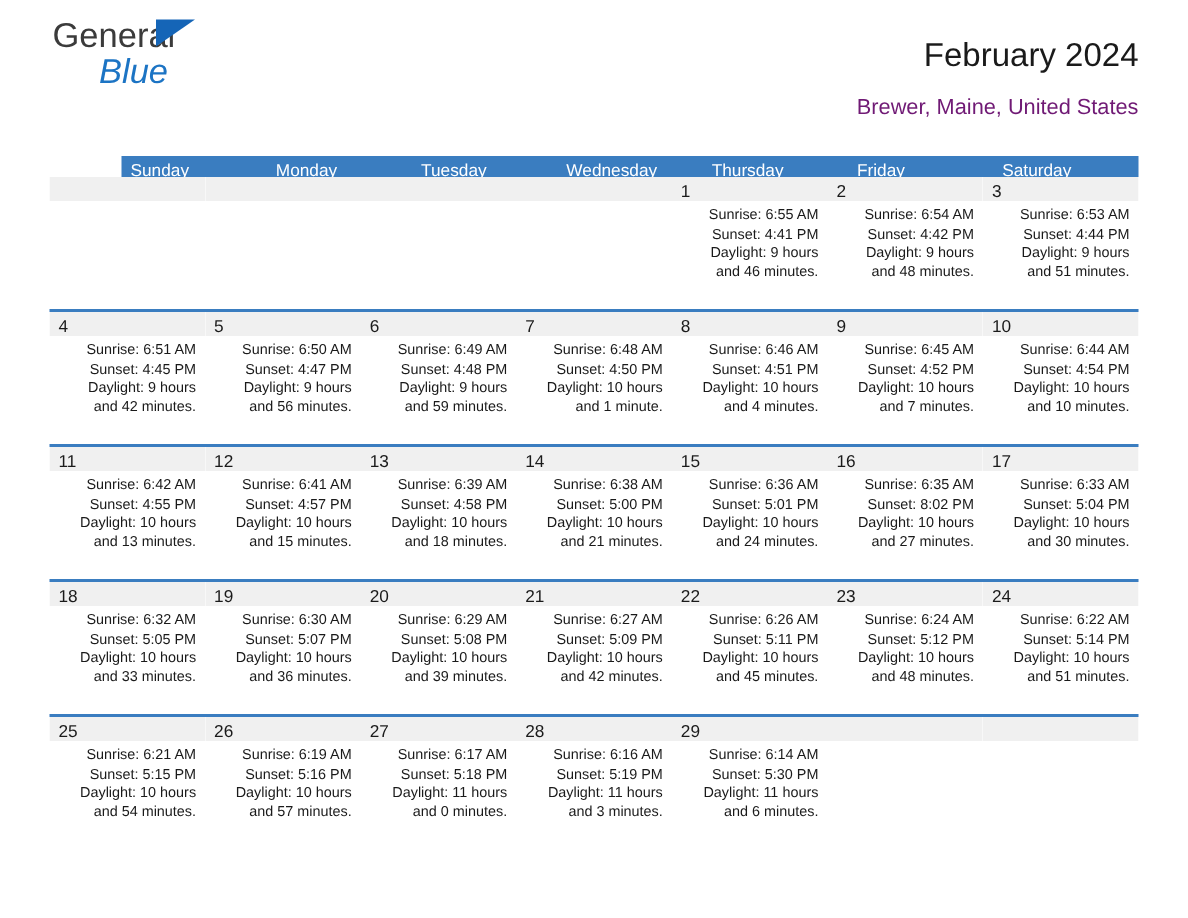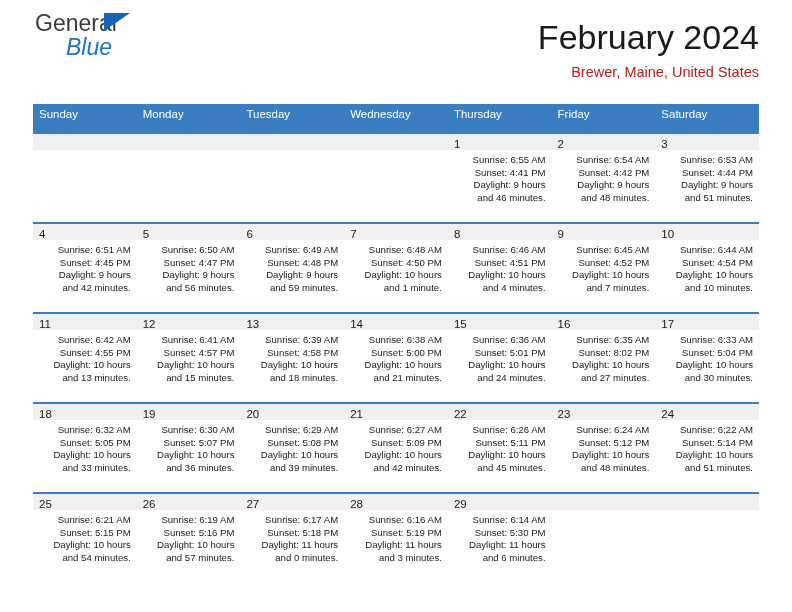--- a/index.html
+++ b/index.html
@@ -60,45 +60,46 @@
     border-left: 26px solid #1565b7;
     border-bottom: 18px solid transparent;
   }
   .title-block {
     position: absolute;
     right: 0px;
     top: 22px;
     text-align: right;
   }
   .cal-title {
-    font-size: 34px;
+    font-size: 22px;
     color: #1a1a1a;
     line-height: 30px;
     white-space: nowrap;
   }
   .cal-subtitle {
     font-size: 14.5px;
-    color: #b91c1c;
+    color: #701a75;
     line-height: 18px;
     margin-top: 11px;
     white-space: nowrap;
     margin-left: 24px;
   }
 
   
   .calendar {
     position: absolute;
     left: 33px;
     top: 104px;
     width: 726px;
   }
   .weekdays {
     display: flex;
     background: #3a7dc0;
-    height: 30px;
+    height: 14px;
+    margin-left: 48px;
   }
   .weekday {
     flex: 1 1 0;
     box-sizing: border-box;
     color: #ffffff;
     font-size: 11.5px;
     line-height: 21px;
     padding-left: 6px;
     white-space: nowrap;
     overflow: hidden;

